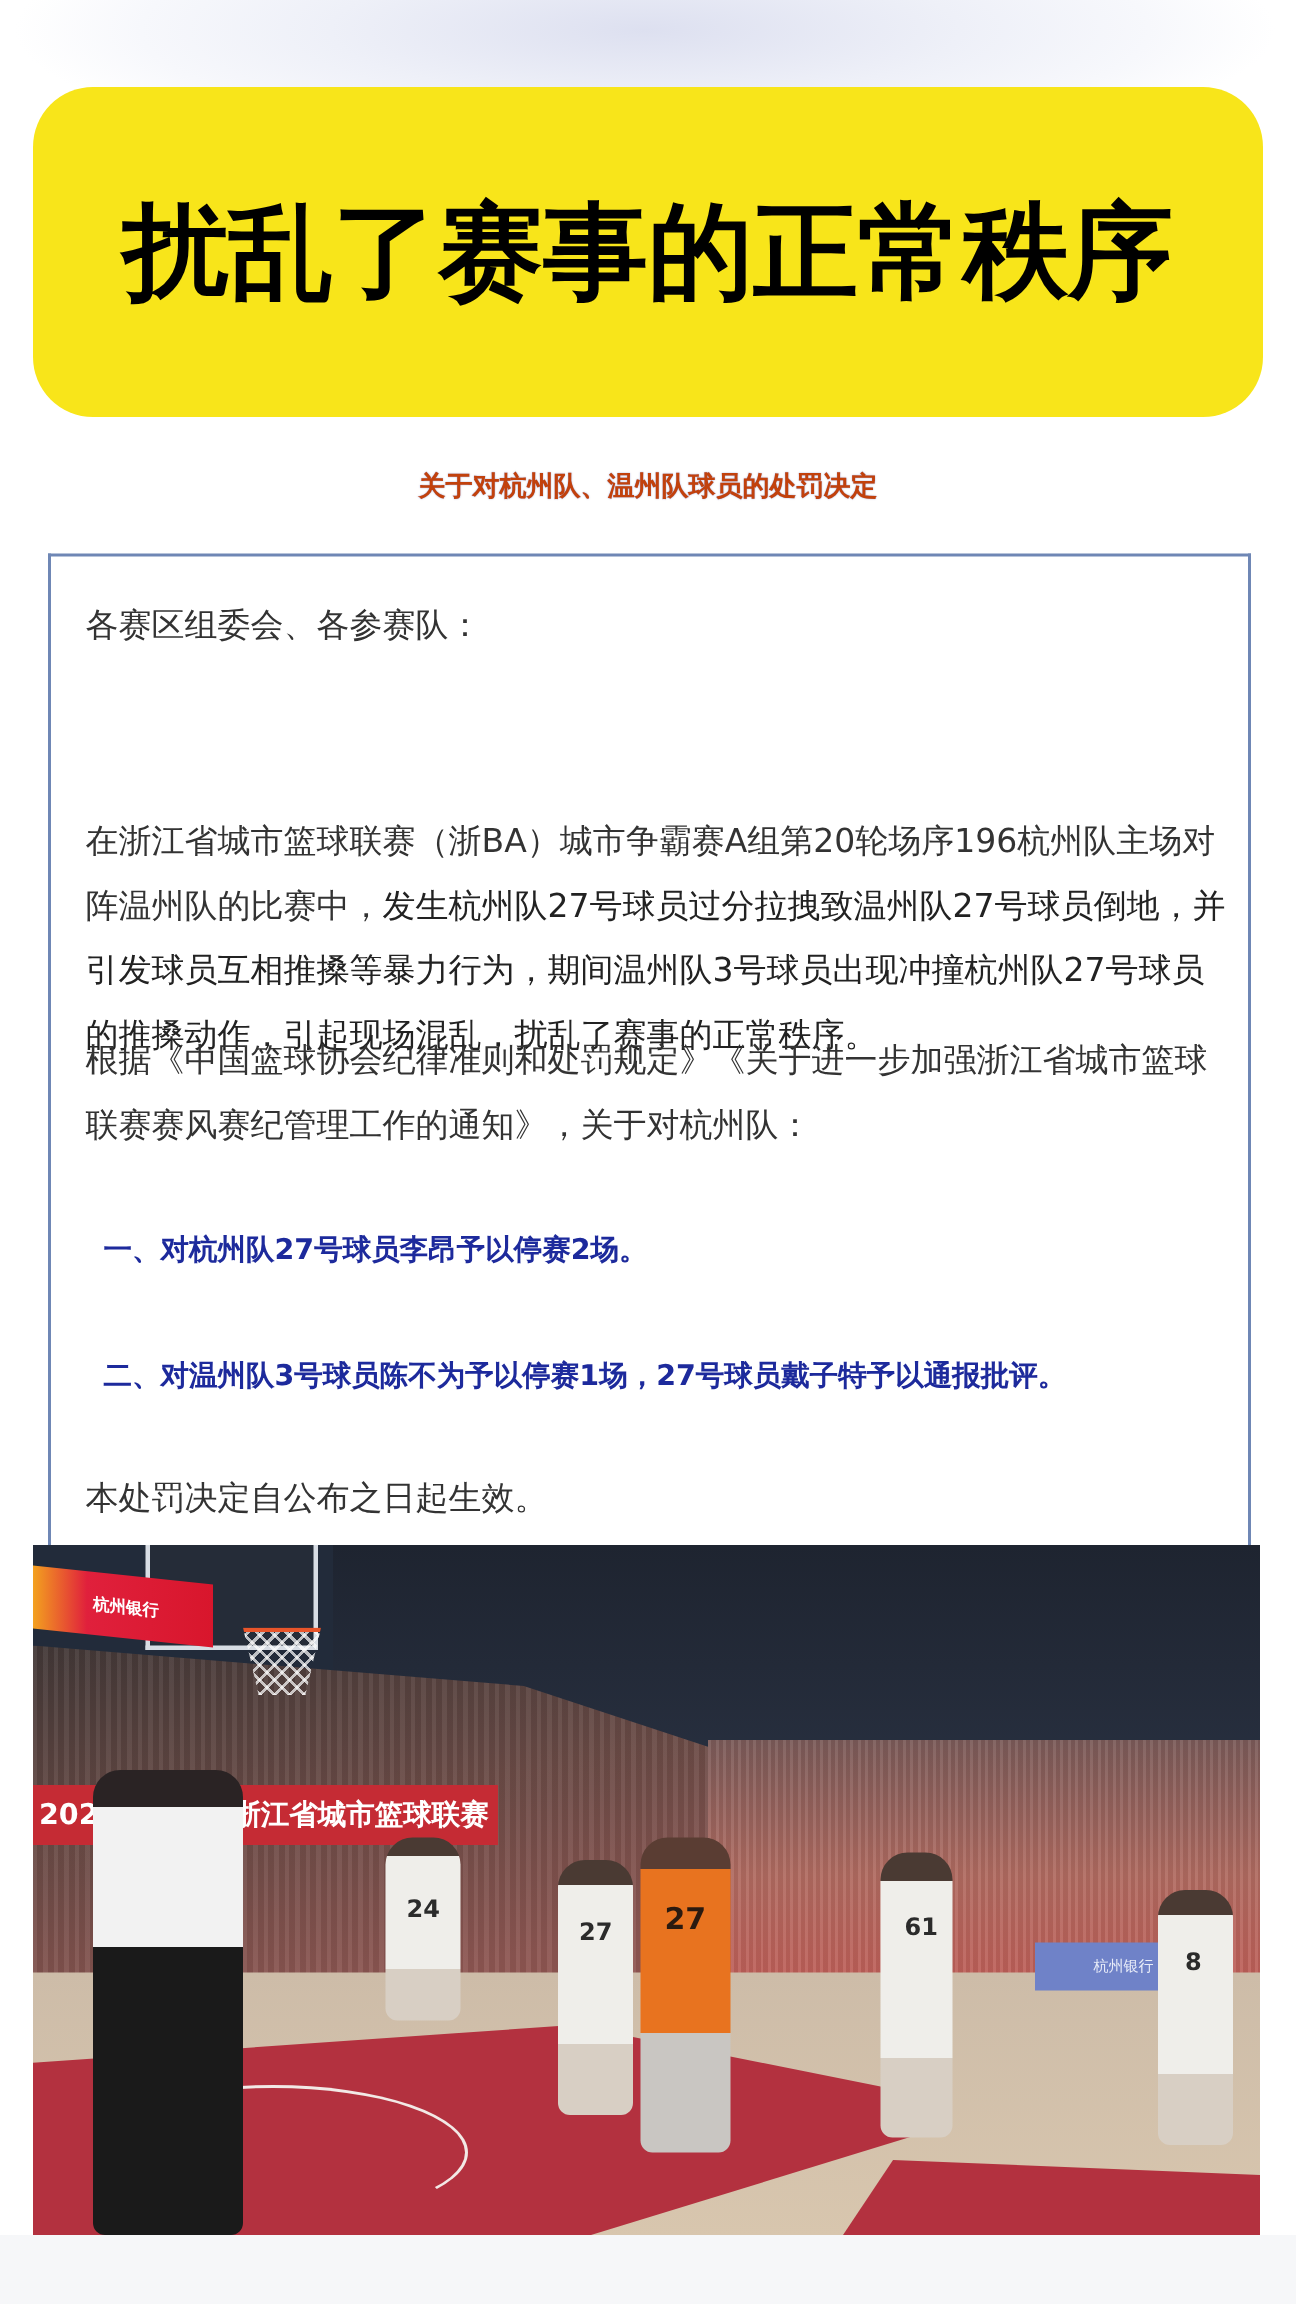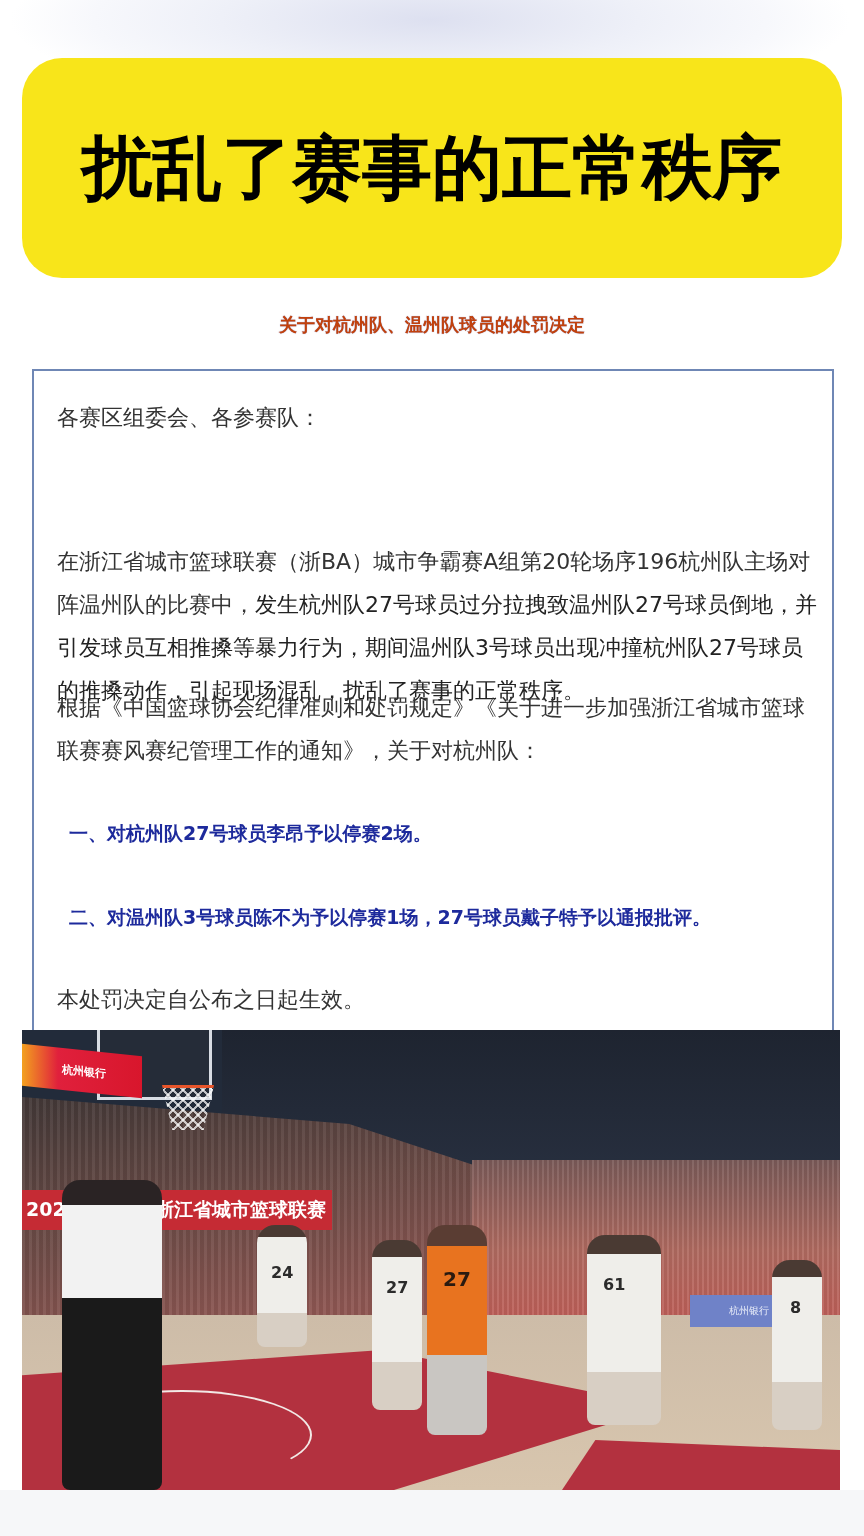--- a/index.html
+++ b/index.html
@@ -87,21 +87,21 @@
     .photo .arc { position: absolute; left: 30px; top: 360px; width: 260px; height: 90px;
       border: 2px solid #f2e9e6; border-radius: 50%; border-left-color: transparent; border-bottom-color: transparent; }
     .photo .player { position: absolute; border-radius: 18px 18px 8px 8px; }
     .photo .p-ref { left: 40px; top: 150px; width: 100px; height: 310px;
       background: linear-gradient(180deg, #2a2324 0 8%, #f2f2f2 8% 38%, #1a1a1a 38% 100%); }
     .photo .p-orange { left: 405px; top: 195px; width: 60px; height: 210px;
       background: linear-gradient(180deg, #5a3d33 0 10%, #e8731f 10% 62%, #c9c6c2 62% 100%); }
     .photo .p-white { background: linear-gradient(180deg, #4a3a33 0 10%, #efeeea 10% 72%, #d8cfc4 72% 100%); }
     .photo .p-24 { left: 235px; top: 195px; width: 50px; height: 122px; }
     .photo .p-27w { left: 350px; top: 210px; width: 50px; height: 170px; }
-    .photo .p-61 { left: 565px; top: 205px; width: 74px; height: 190px; padding-left: 44px; }
+    .photo .p-61 { left: 565px; top: 205px; width: 48px; height: 190px; padding-left: 44px; }
     .photo .p-8 { left: 750px; top: 230px; width: 50px; height: 170px; }
     .photo .jersey-num { position: absolute; color: #2b2b2b; font-weight: bold; font-size: 16px; }
     .photo .jersey-num.orange { color: #2a1a10; font-size: 20px; }
 
     .bottom-bg { position: absolute; left: 0; top: 1490px; width: 864px; height: 46px; background: #f6f7f9; }
   </style>
 </head>
 <body>
 
 <div class="top-bg"></div>

